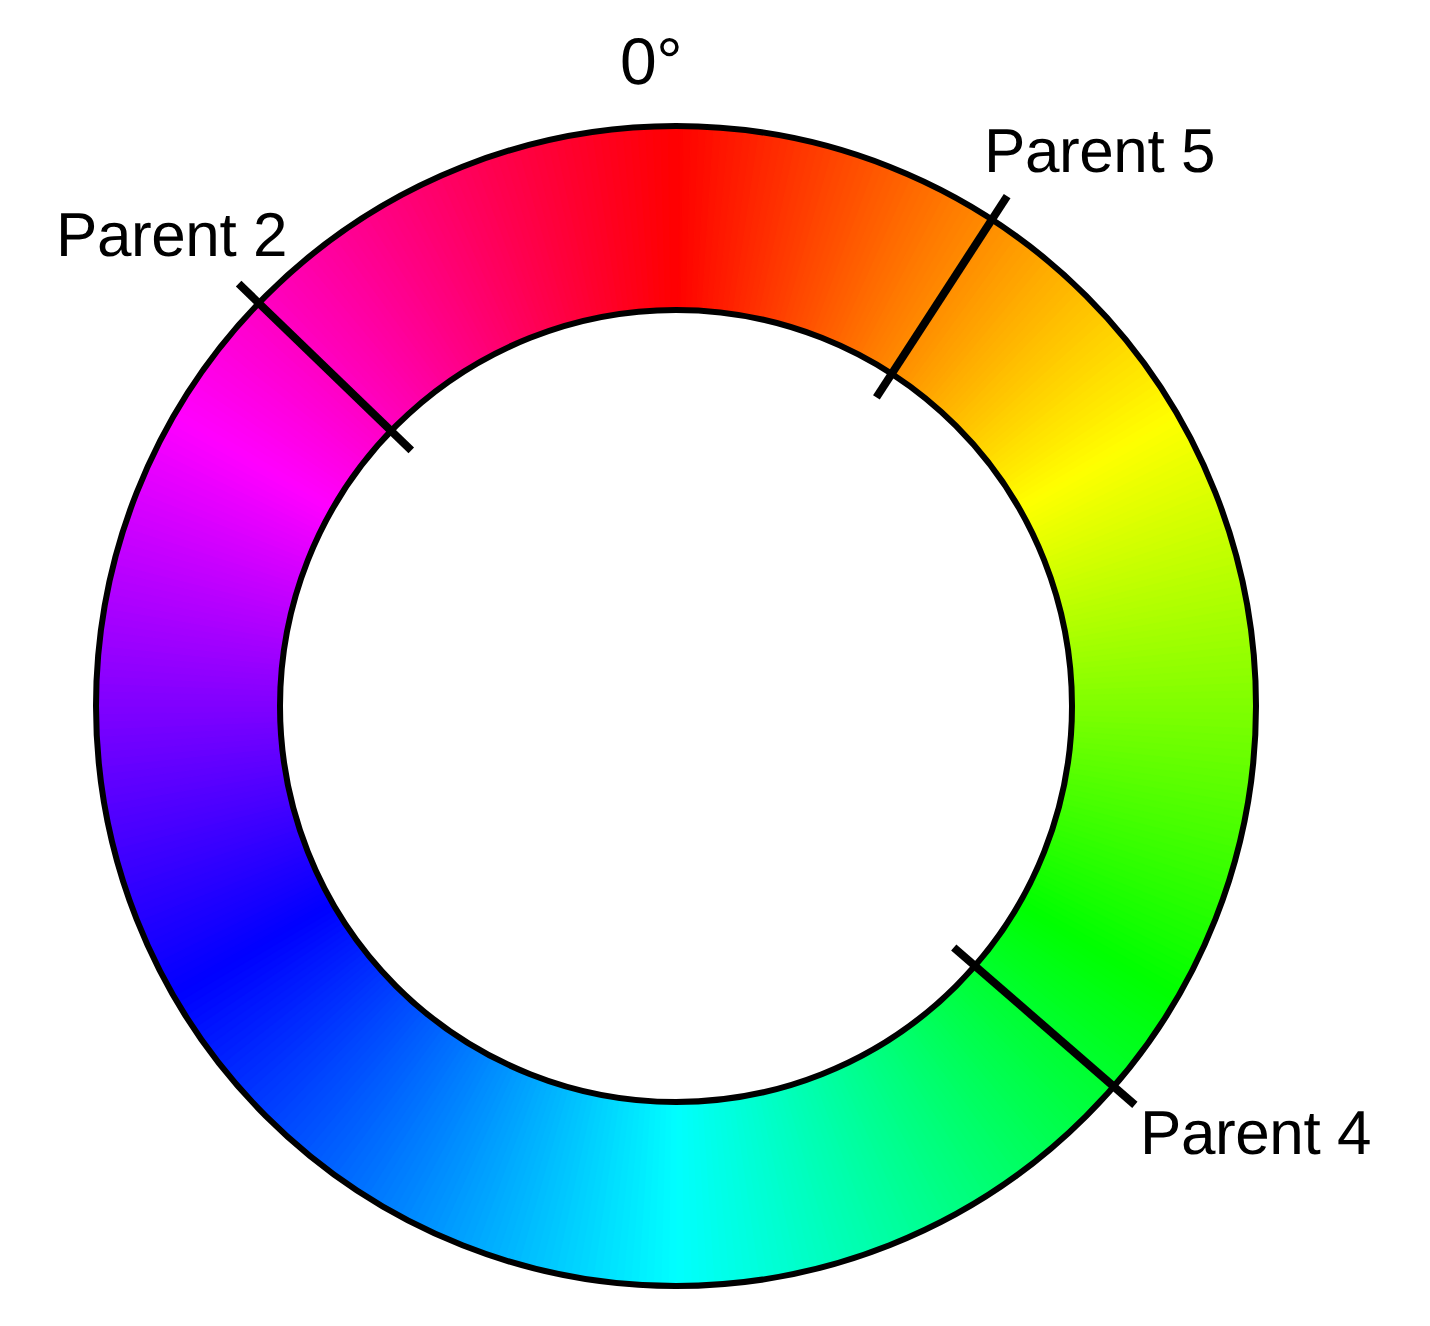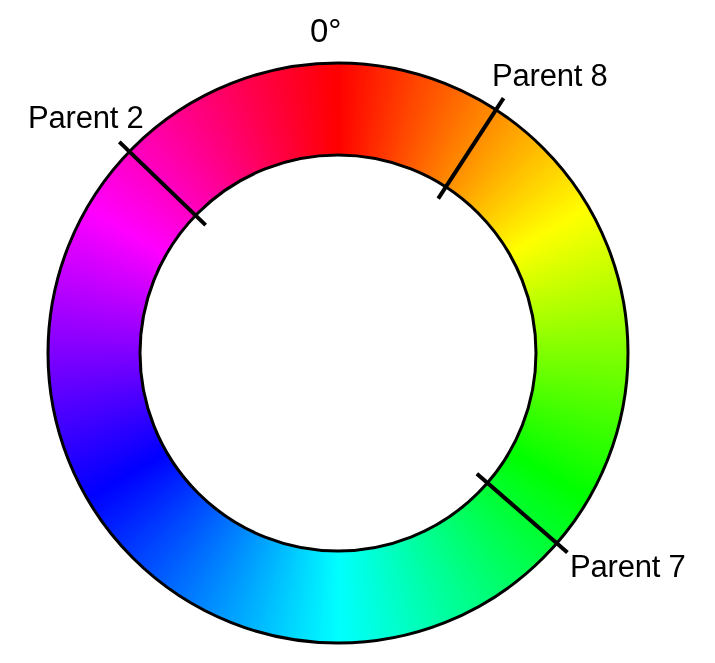--- a/index.html
+++ b/index.html
@@ -553,17 +553,17 @@
         <line x1="119.32" y1="141.82" x2="205.64" y2="225.18" stroke="#000000" stroke-width="4" stroke-linecap="butt"></line>
         <line x1="503.57" y1="98.04" x2="438.21" y2="198.68" stroke="#000000" stroke-width="4" stroke-linecap="butt"></line>
         <line x1="567.43" y1="552.44" x2="476.87" y2="473.71" stroke="#000000" stroke-width="4" stroke-linecap="butt"></line>
       </g>
   </svg>
 
   <div class="wheel-label" id="label-zero">0°</div>
 
   <div class="wheel-label" id="label-parent-1">Parent 2</div>
 
-  <div class="wheel-label" id="label-parent-2">Parent 8</div>
-
-  <div class="wheel-label" id="label-parent-3">Parent 7</div>
+  <div class="wheel-label" id="label-parent-2">Parent 5</div>
+
+  <div class="wheel-label" id="label-parent-3">Parent 4</div>
 
 </div>
 
 </body></html>

